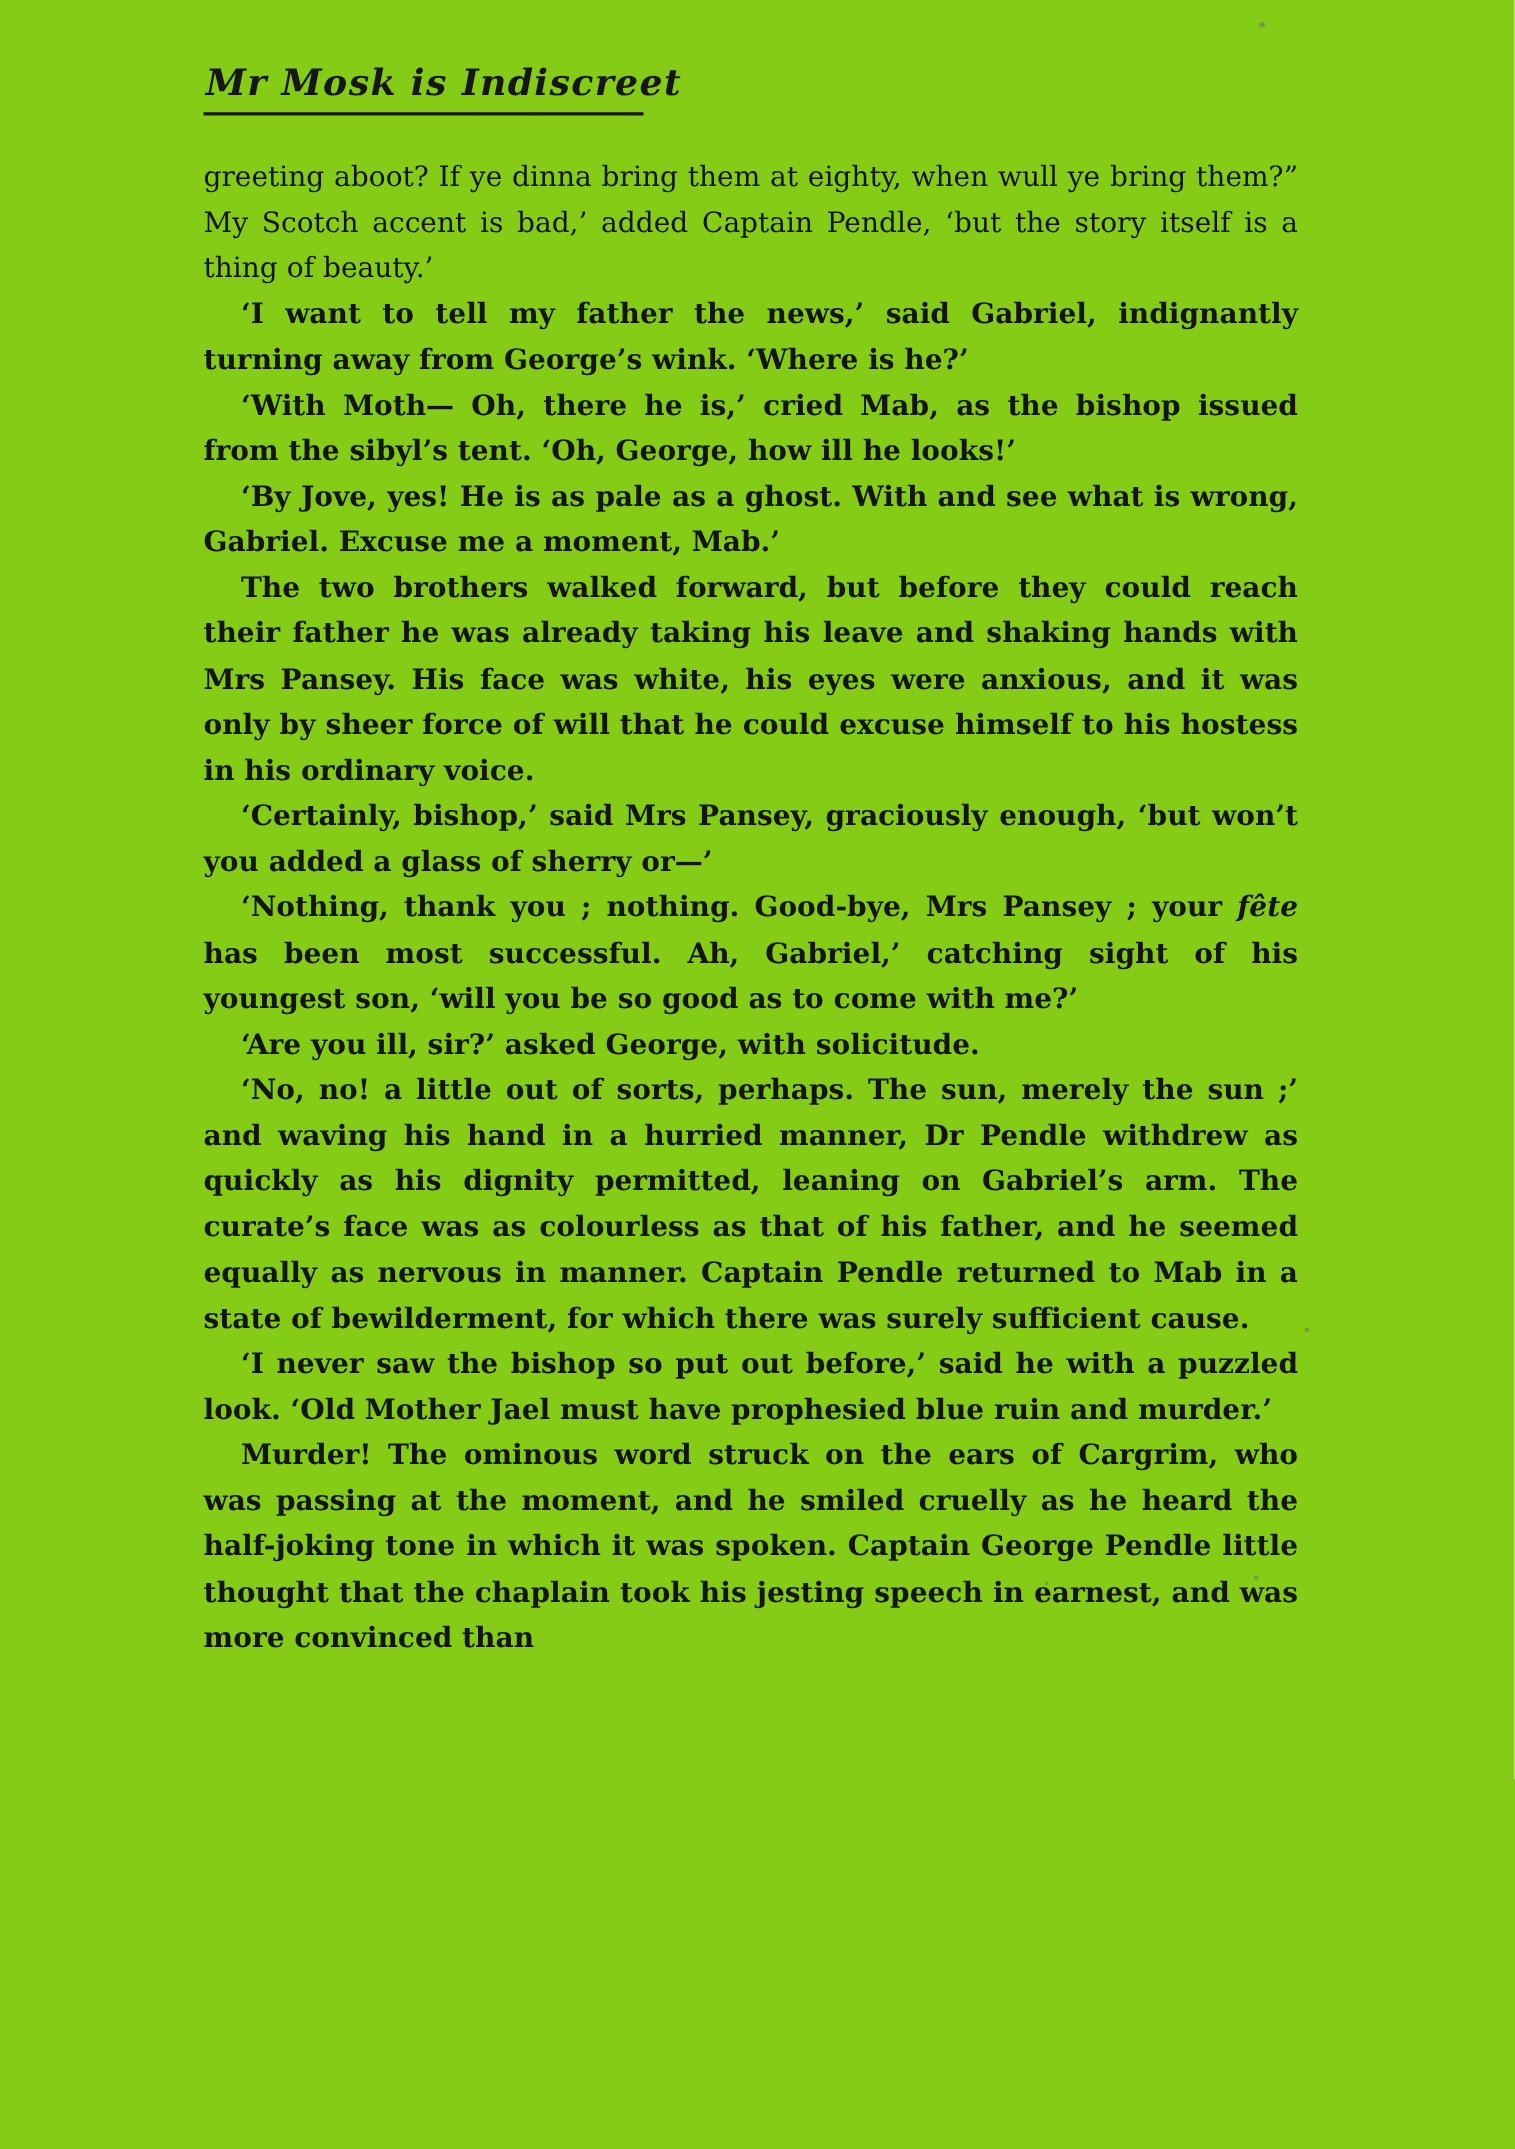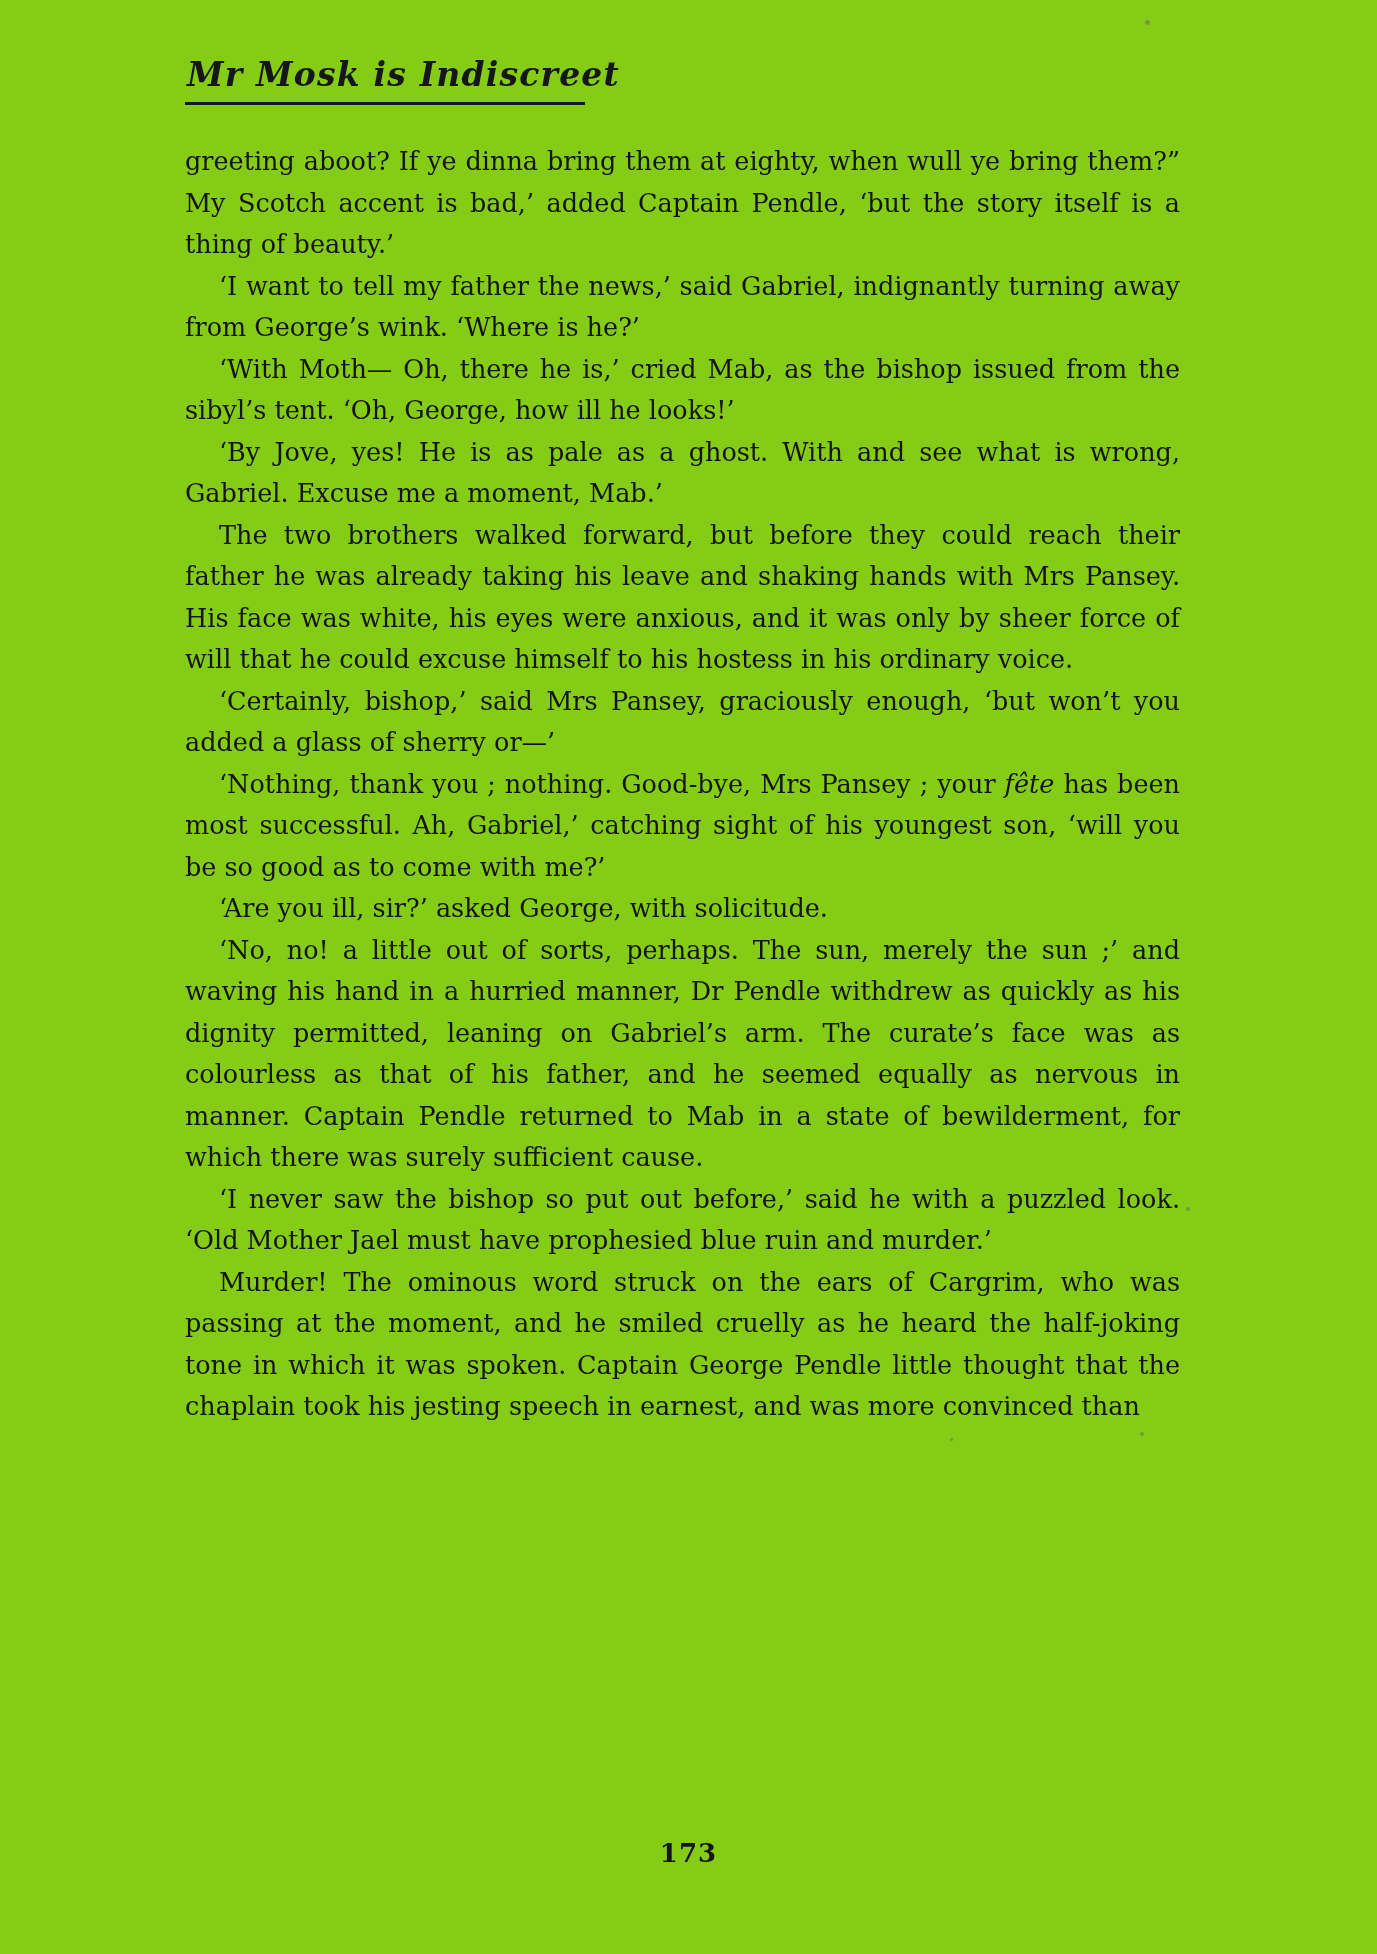--- a/index.html
+++ b/index.html
@@ -47,20 +47,21 @@
     text-justify: inter-word;
     width: 995px;
     -webkit-font-smoothing: none;
   }
   .body-text p {
     margin: 0;
     text-indent: 0;
   }
   .body-text p.indent {
     text-indent: 34px;
+    font-weight: bold;
   }
   .body-text p.hang {
     text-indent: 0;
   }
   .it { font-style: italic; margin-top: 36px; }
   .folio {
     position: absolute;
     left: 0;
     top: 1838px;
     width: 1377px;
@@ -102,14 +103,13 @@
       <p class="indent">‘Certainly, bishop,’ said Mrs Pansey, graciously enough, ‘but won’t you added a glass of sherry or—’</p>
       <p class="indent">‘Nothing, thank you ; nothing. Good-bye, Mrs Pansey ; your <span class="it">fête</span> has been most successful. Ah, Gabriel,’ catching sight of his youngest son, ‘will you be so good as to come with me?’</p>
       <p class="indent">‘Are you ill, sir?’ asked George, with solicitude.</p>
       <p class="indent">‘No, no! a little out of sorts, perhaps. The sun, merely the sun ;’ and waving his hand in a hurried manner, Dr Pendle withdrew as quickly as his dignity permitted, leaning on Gabriel’s arm. The curate’s face was as colourless as that of his father, and he seemed equally as nervous in manner. Captain Pendle returned to Mab in a state of bewilderment, for which there was surely sufficient cause.</p>
       <p class="indent">‘I never saw the bishop so put out before,’ said he with a puzzled look. ‘Old Mother Jael must have prophesied blue ruin and murder.’</p>
       <p class="indent">Murder! The ominous word struck on the ears of Cargrim, who was passing at the moment, and he smiled cruelly as he heard the half-joking tone in which it was spoken. Captain George Pendle little thought that the chaplain took his jesting speech in earnest, and was more convinced than</p>
     </div>
 
   </div>
 
-  <div class="folio">173</div>
 </div>
 
 </body></html>

